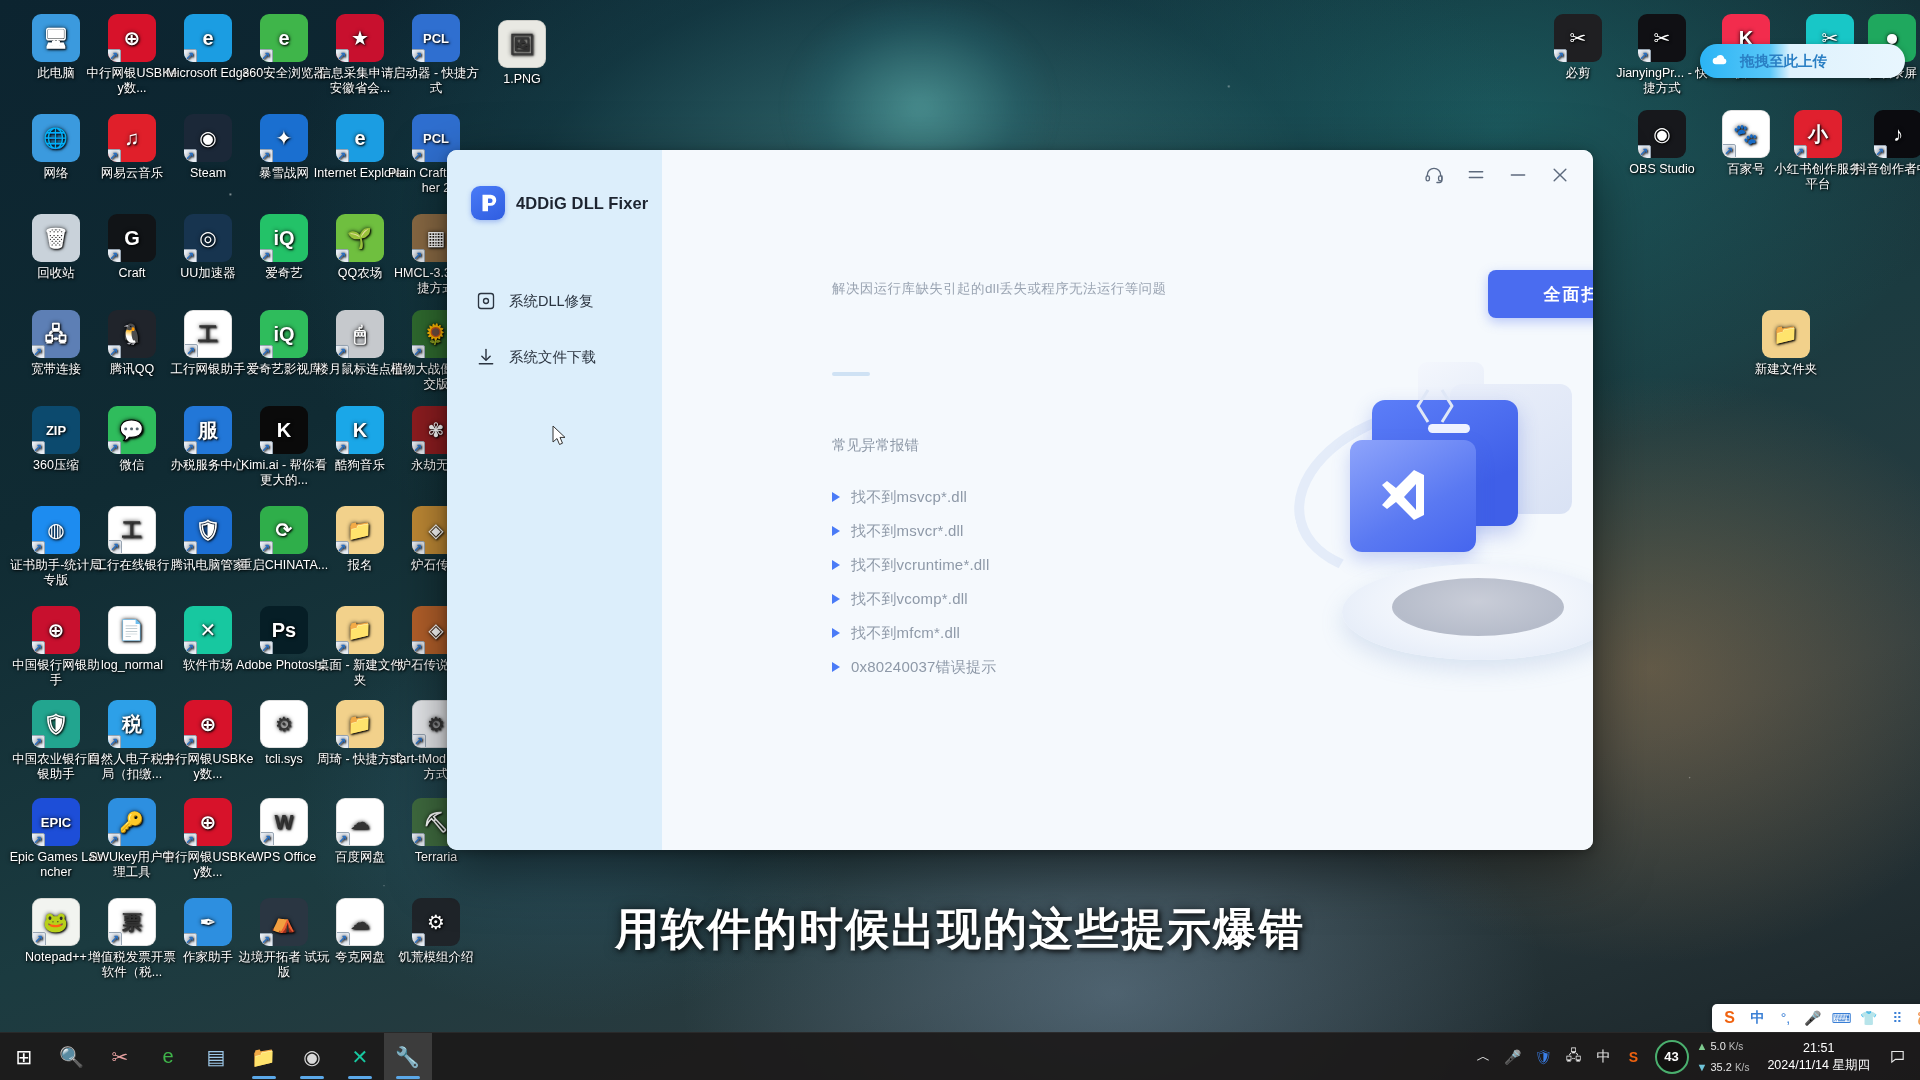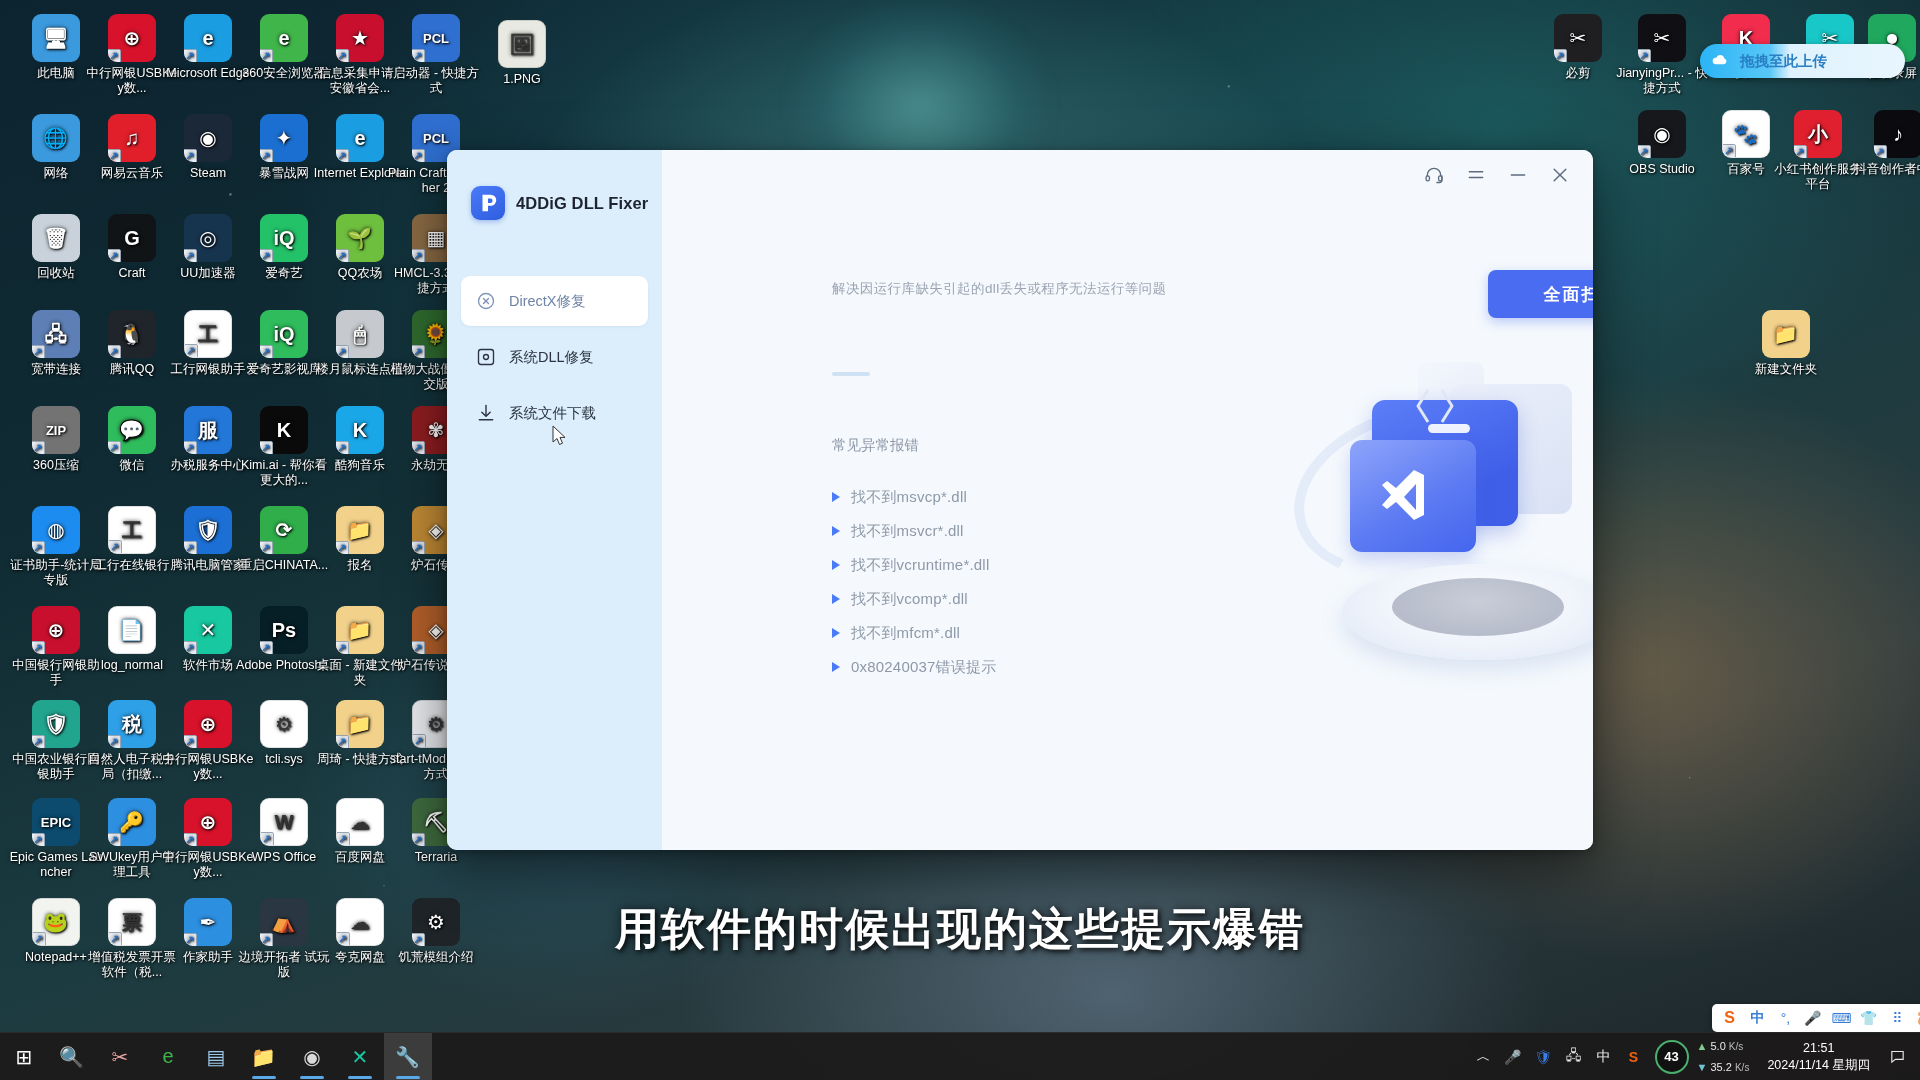--- a/index.html
+++ b/index.html
@@ -313,21 +313,21 @@
     </div>
     <div class="dicon" style="left: 312px; top: 310px;">
       <div class="glyph" style="background: rgb(198, 201, 205);">🖱<span class="shortcut-arrow"></span></div>
       <span class="lbl">楼月鼠标连点器</span>
     </div>
     <div class="dicon" style="left: 388px; top: 310px;">
       <div class="glyph" style="background: rgb(47, 107, 47);">🌻<span class="shortcut-arrow"></span></div>
       <span class="lbl">植物大战僵尸 杂交版</span>
     </div>
     <div class="dicon" style="left: 8px; top: 406px;">
-      <div class="glyph" style="background: #737373; font-size: 13px;">ZIP<span class="shortcut-arrow"></span></div>
+      <div class="glyph" style="background: #0c4a6e; font-size: 13px;">ZIP<span class="shortcut-arrow"></span></div>
       <span class="lbl">360压缩</span>
     </div>
     <div class="dicon" style="left: 84px; top: 406px;">
       <div class="glyph" style="background: rgb(47, 188, 92);">💬<span class="shortcut-arrow"></span></div>
       <span class="lbl">微信</span>
     </div>
     <div class="dicon" style="left: 160px; top: 406px;">
       <div class="glyph" style="background: rgb(34, 119, 216);">服<span class="shortcut-arrow"></span></div>
       <span class="lbl">办税服务中心</span>
     </div>
@@ -409,21 +409,21 @@
     </div>
     <div class="dicon" style="left: 312px; top: 700px;">
       <div class="glyph" style="background: rgb(242, 209, 139);">📁<span class="shortcut-arrow"></span></div>
       <span class="lbl">周琦 - 快捷方式</span>
     </div>
     <div class="dicon" style="left: 388px; top: 700px;">
       <div class="glyph" style="background: rgb(232, 234, 237); color: rgb(51, 51, 51); border: 1px solid rgba(0, 0, 0, 0.12);">⚙<span class="shortcut-arrow"></span></div>
       <span class="lbl">start-tMod - 快捷方式</span>
     </div>
     <div class="dicon" style="left: 8px; top: 798px;">
-      <div class="glyph" style="background: #0c4a6e; font-size: 13px;">EPIC<span class="shortcut-arrow"></span></div>
+      <div class="glyph" style="background: #1d4ed8; font-size: 13px;">EPIC<span class="shortcut-arrow"></span></div>
       <span class="lbl">Epic Games Launcher</span>
     </div>
     <div class="dicon" style="left: 84px; top: 798px;">
       <div class="glyph" style="background: rgb(45, 143, 224);">🔑<span class="shortcut-arrow"></span></div>
       <span class="lbl">SWUkey用户管理工具</span>
     </div>
     <div class="dicon" style="left: 160px; top: 798px;">
       <div class="glyph" style="background: rgb(215, 18, 42);">⊕<span class="shortcut-arrow"></span></div>
       <span class="lbl">中行网银USBKey数...</span>
     </div>
@@ -527,30 +527,20 @@
   <div id="sidebar">
     <div id="brand">
       <div id="brand-logo">
         <svg width="22" height="22" viewBox="0 0 24 24" fill="#fff">
           <path d="M6 3h9a6 6 0 0 1 0 12h-3v6H6V3zm6 4v5h2.5a2.5 2.5 0 0 0 0-5H12z"></path>
         </svg>
       </div>
       <div id="brand-name">4DDiG DLL Fixer</div>
     </div>
     <div id="nav-list">
-        <div class="nav-item card">
-          <div class="nico">
-            <svg width="20" height="20" viewBox="0 0 24 24" fill="none" stroke="#7d94bb" stroke-width="1.6" stroke-linecap="round">
-              <circle cx="12" cy="12" r="9"></circle>
-              <line x1="9" y1="9" x2="15" y2="15"></line>
-              <line x1="15" y1="9" x2="9" y2="15"></line>
-            </svg>
-          </div>
-          <div class="nlabel">DirectX修复</div>
-        </div>
         <div class="nav-item">
           <div class="nico">
             <svg width="20" height="20" viewBox="0 0 24 24" fill="none" stroke="#2b3440" stroke-width="1.6">
               <rect x="3" y="3" width="18" height="18" rx="3"></rect>
               <circle cx="12" cy="12" r="3"></circle>
             </svg>
           </div>
           <div class="nlabel">系统DLL修复</div>
         </div>
         <div class="nav-item">

